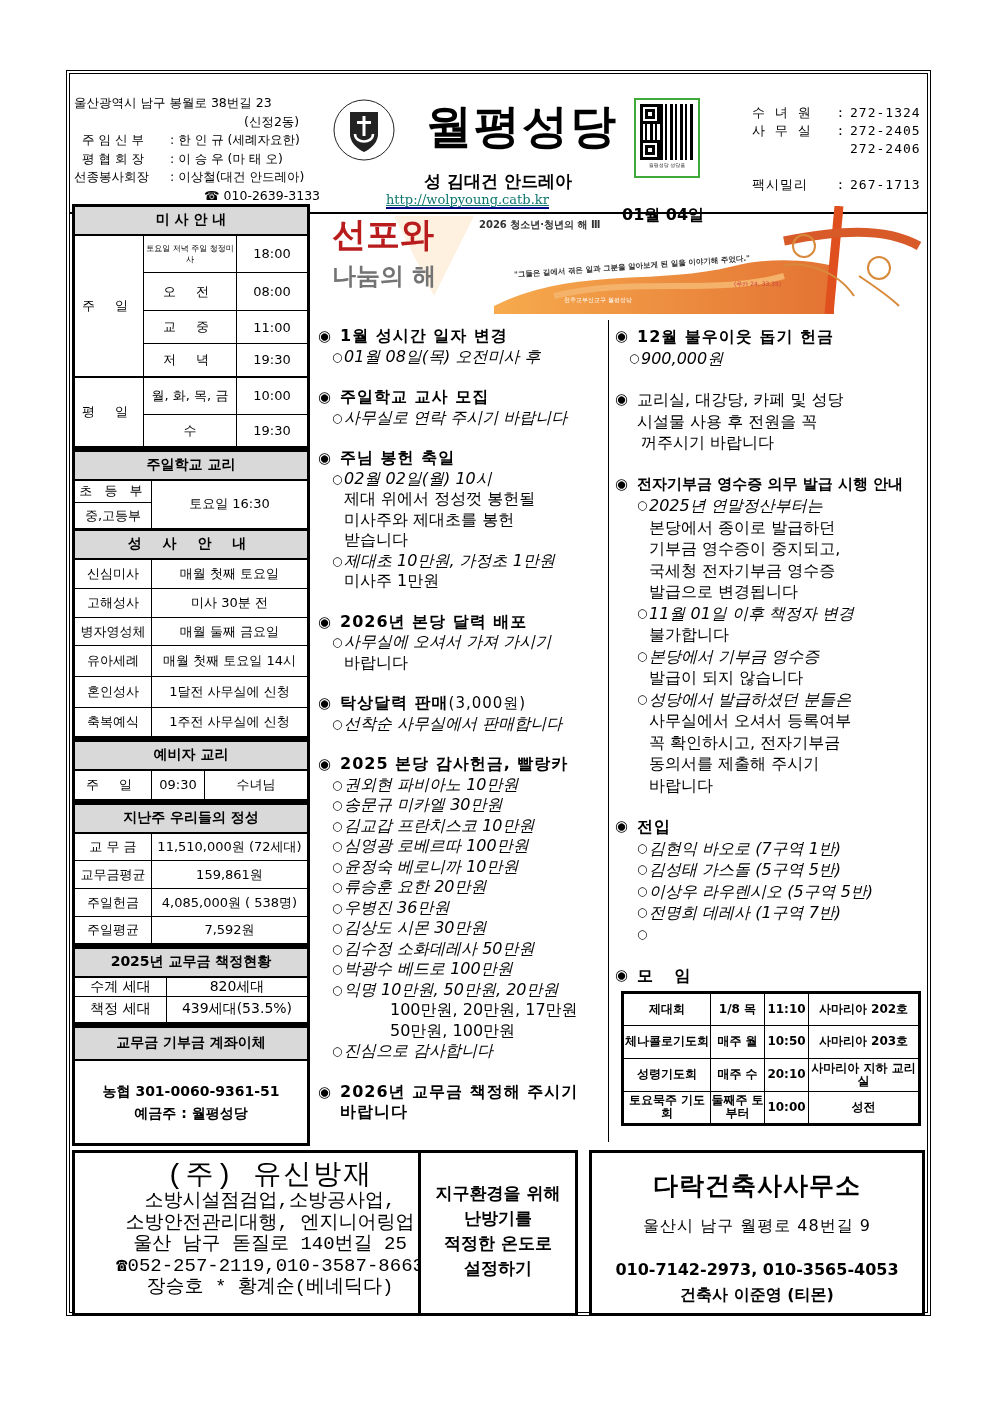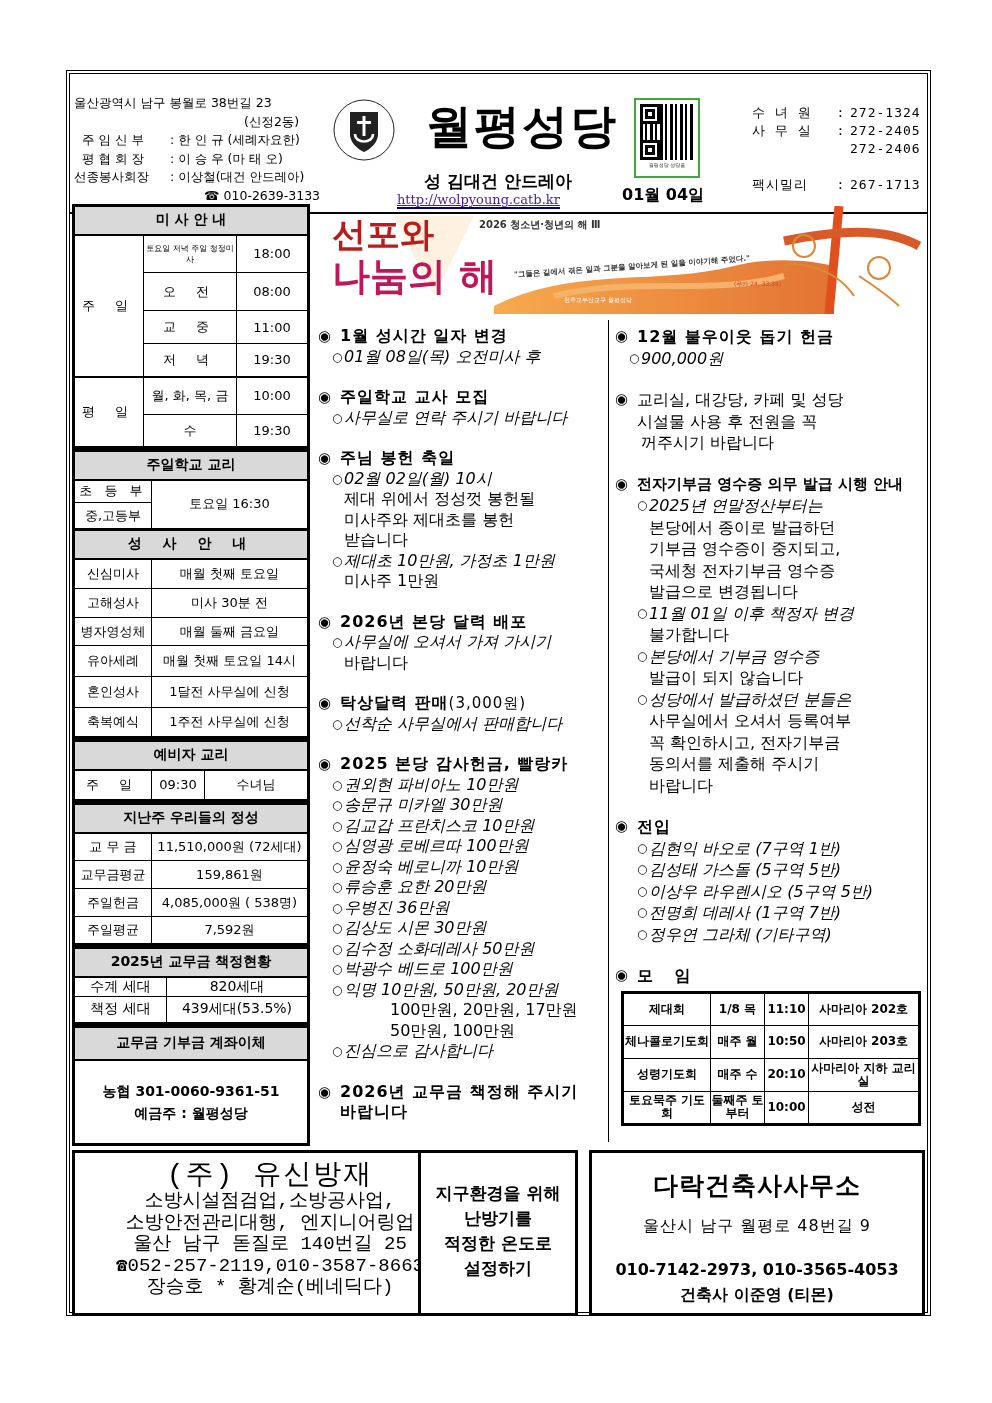--- a/index.html
+++ b/index.html
@@ -9,22 +9,22 @@
   .page { position: absolute; left: 66px; top: 70px; width: 865px; height: 1246px; border: 3px double #000; border-width: 4px; border-style: double; }
 
   
   .hdr { position: absolute; left: 0; top: 0; width: 857px; height: 124px; border-bottom: 2px solid #000; margin-top: 16px; }
   .hdr-left { position: absolute; left: 4px; top: 4px; width: 250px; font-size: 12.5px; line-height: 18.5px; }
   .hdr-left .row { display: flex; white-space: nowrap; }
   .hdr-left .r { text-align: right; }
   .logo { position: absolute; left: 262px; top: 8px; width: 64px; height: 64px; }
   .title { position: absolute; left: 356px; top: 6px; font-size: 46px; font-weight: bold; letter-spacing: 2px; font-family: "DejaVu Sans", sans-serif; }
   .patron { position: absolute; left: 348px; top: 80px; font-size: 17px; font-weight: bold; width: 160px; text-align: center; }
-  .url { position: absolute; left: 327px; top: 103px; font-family: "DejaVu Serif", serif; font-size: 13px; color: #4c1d95; text-decoration: underline; border-bottom: 2px solid #000080; line-height: 14px; }
-  .date { position: absolute; left: 552px; top: 95px; font-size: 16px; font-weight: bold; }
+  .url { position: absolute; left: 316px; top: 103px; font-family: "DejaVu Serif", serif; font-size: 13px; color: #0f766e; text-decoration: underline; border-bottom: 2px solid #000080; line-height: 14px; }
+  .date { position: absolute; left: 552px; top: 115px; font-size: 16px; font-weight: bold; }
   .qr { position: absolute; left: 564px; top: 8px; width: 66px; height: 80px; border: 2px solid #3faa3a; background: #fff; padding: 4px; }
   .qr-grid { width: 54px; height: 56px; background:
       repeating-linear-gradient(90deg, #000 0 3px, #fff 3px 5px, #000 5px 7px, #fff 7px 10px),
       repeating-linear-gradient(0deg, rgba(255,255,255,0.6) 0 2px, transparent 2px 5px); position: relative; }
   .qr-grid::before, .qr-grid::after { content: ""; position: absolute; width: 14px; height: 14px; border: 3px solid #000; background: #fff; box-shadow: inset 0 0 0 2px #fff, inset 0 0 0 5px #000; }
   .qr-grid::before { left: 0; top: 0; }
   .qr-grid::after { left: 0; bottom: 0; }
   .qr-cap { font-size: 5px; text-align: center; margin-top: 2px; color: #333; }
   .contacts { position: absolute; left: 682px; top: 14px; font-size: 13px; line-height: 18px; font-family: "DejaVu Sans Mono", monospace; letter-spacing: 1px; }
   .contacts .crow { display: flex; white-space: nowrap; }
@@ -297,21 +297,21 @@
       <path d="M80 10 L160 10 L120 90 Z" fill="#fde7cc" opacity="0.6"></path>
       <path d="M180 100 C260 60 340 80 420 60 C460 50 500 55 520 60 L520 108 L180 108 Z" fill="url(#wave)" opacity="0.9"></path>
       <path d="M240 90 C320 70 400 90 470 70" fill="none" stroke="#f4b26a" stroke-width="6"></path>
       <path d="M525 0 L515 108" stroke="#e0501e" stroke-width="9"></path>
       <path d="M470 35 C520 25 570 20 605 40" fill="none" stroke="#d85a28" stroke-width="9"></path>
       <circle cx="490" cy="40" r="11" fill="none" stroke="#d88a3a" stroke-width="2"></circle>
       <circle cx="565" cy="62" r="11" fill="none" stroke="#d88a3a" stroke-width="2"></circle>
       <path d="M470 60 C480 55 520 60 540 90 M545 70 C560 80 575 90 585 100" fill="none" stroke="#d88a3a" stroke-width="2"></path>
     </svg>
     <div style="position:absolute;left:18px;top:8px;font-size:34px;font-weight:bold;color:#b91c1c;line-height:40px">선포와</div>
-    <div style="position:absolute;left:18px;top:50px;font-size:38px;font-weight:bold;color:#be185d;line-height:40px">나눔의 해</div>
+    <div style="position:absolute;left:18px;top:50px;font-size:24px;font-weight:bold;color:#737373;line-height:40px">나눔의 해</div>
     <div style="position:absolute;left:165px;top:12px;font-size:10px;font-weight:bold;color:#333">2026 청소년·청년의 해 Ⅲ</div>
     <div style="position:absolute;left:200px;top:64px;font-size:7.5px;font-weight:bold;color:#333;transform:rotate(-4deg);transform-origin:left">"그들은 길에서 겪은 일과 그분을 알아보게 된 일을 이야기해 주었다."</div>
     <div style="position:absolute;left:420px;top:74px;font-size:6px;color:#c44">(루카 24, 33.35)</div>
     <div style="position:absolute;left:250px;top:90px;font-size:6px;color:#fff">천주교부산교구 월평성당</div>
   </div>
 
   <div class="col-div"></div>
 
   <div class="mid">
     <div class="item">
@@ -506,21 +506,20 @@
       <div class="li" style="padding-left:22px">
           <span class="dot">○</span>
           <span class="txt">이상우 라우렌시오 (5구역 5반)</span>
         </div>
       <div class="li" style="padding-left:22px">
           <span class="dot">○</span>
           <span class="txt">전명희 데레사 (1구역 7반)</span>
         </div>
       <div class="li" style="padding-left:22px">
           <span class="dot">○</span>
-          <span class="txt">정우연 그라체 (기타구역)</span>
         </div>
     </div>
     <div>
       <div class="h">
           <span class="bullet-h">◉</span>
           <span style="letter-spacing:8px">모 임</span>
         </div>
       <table class="mt">
         <tbody>
             <tr>

